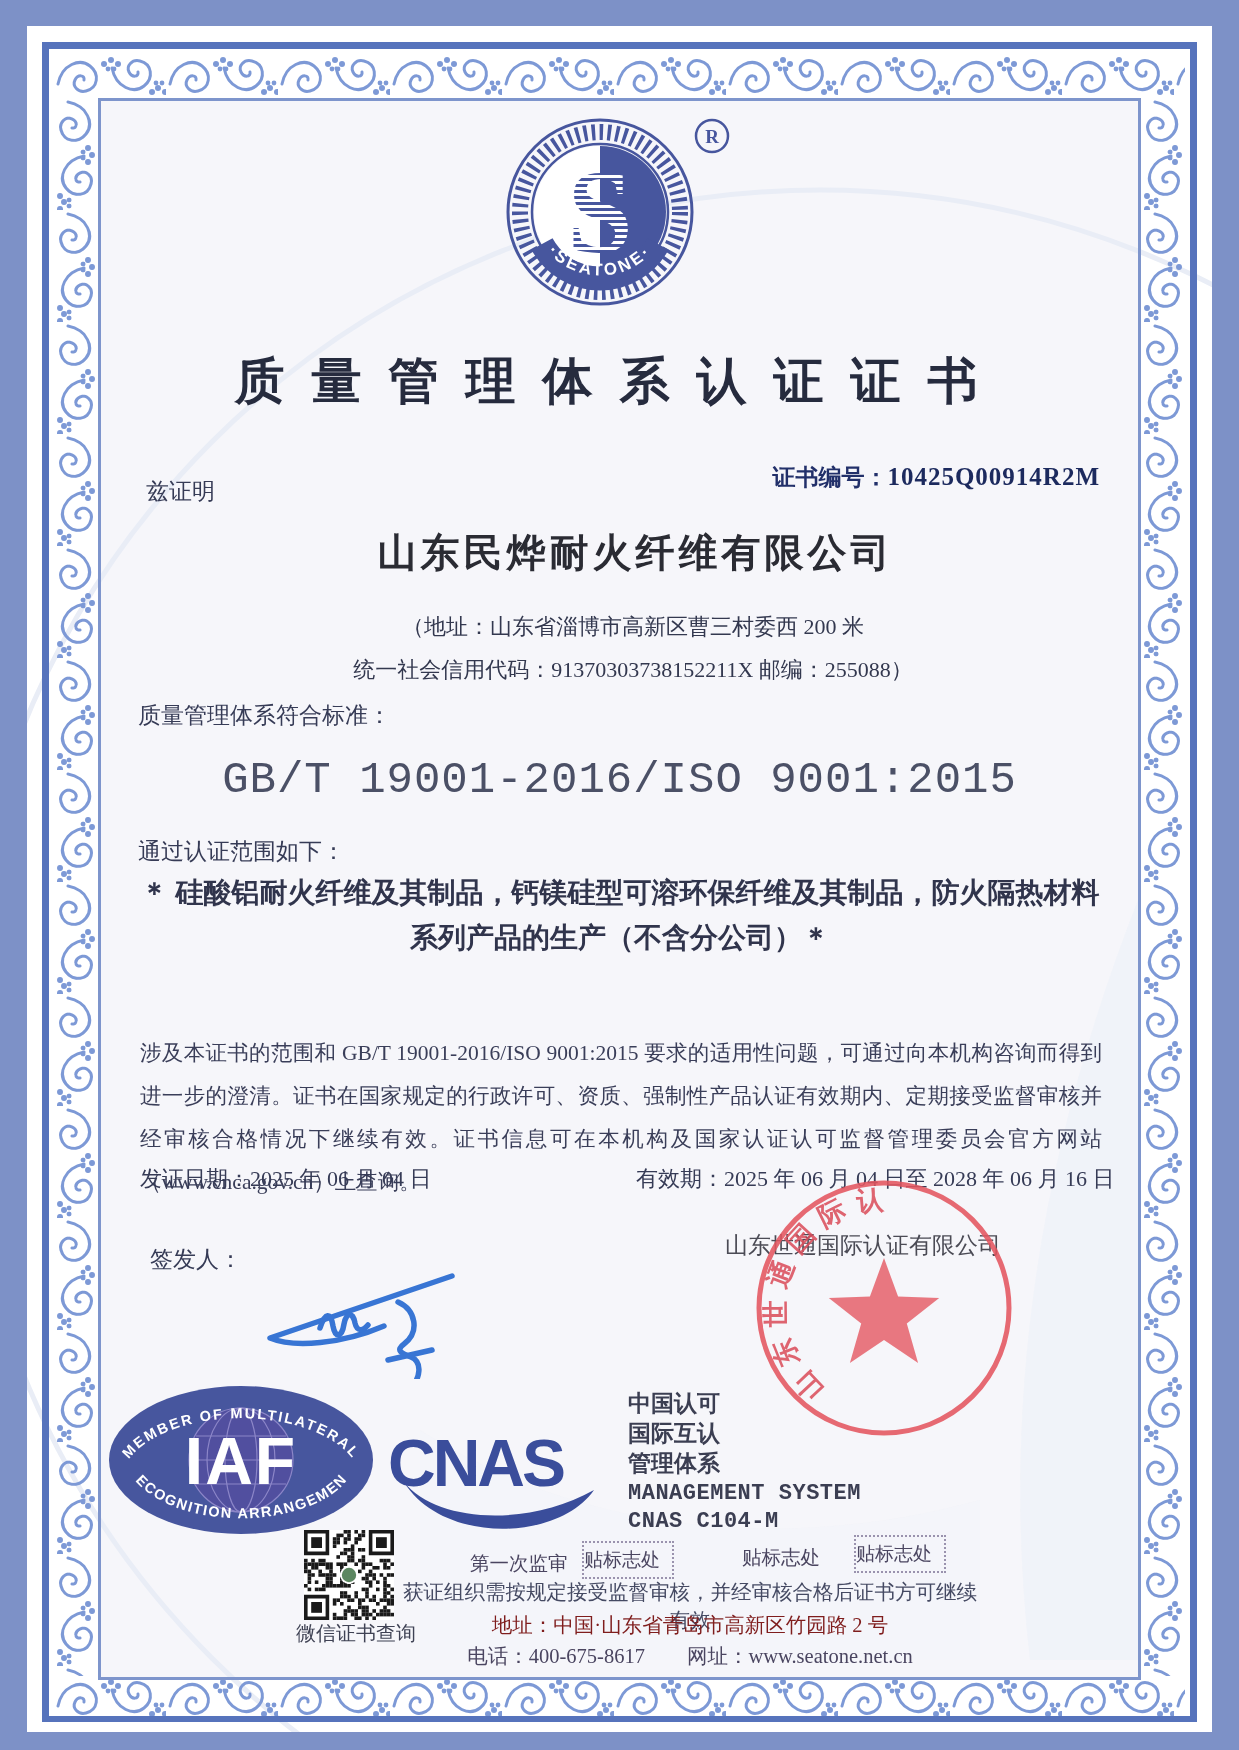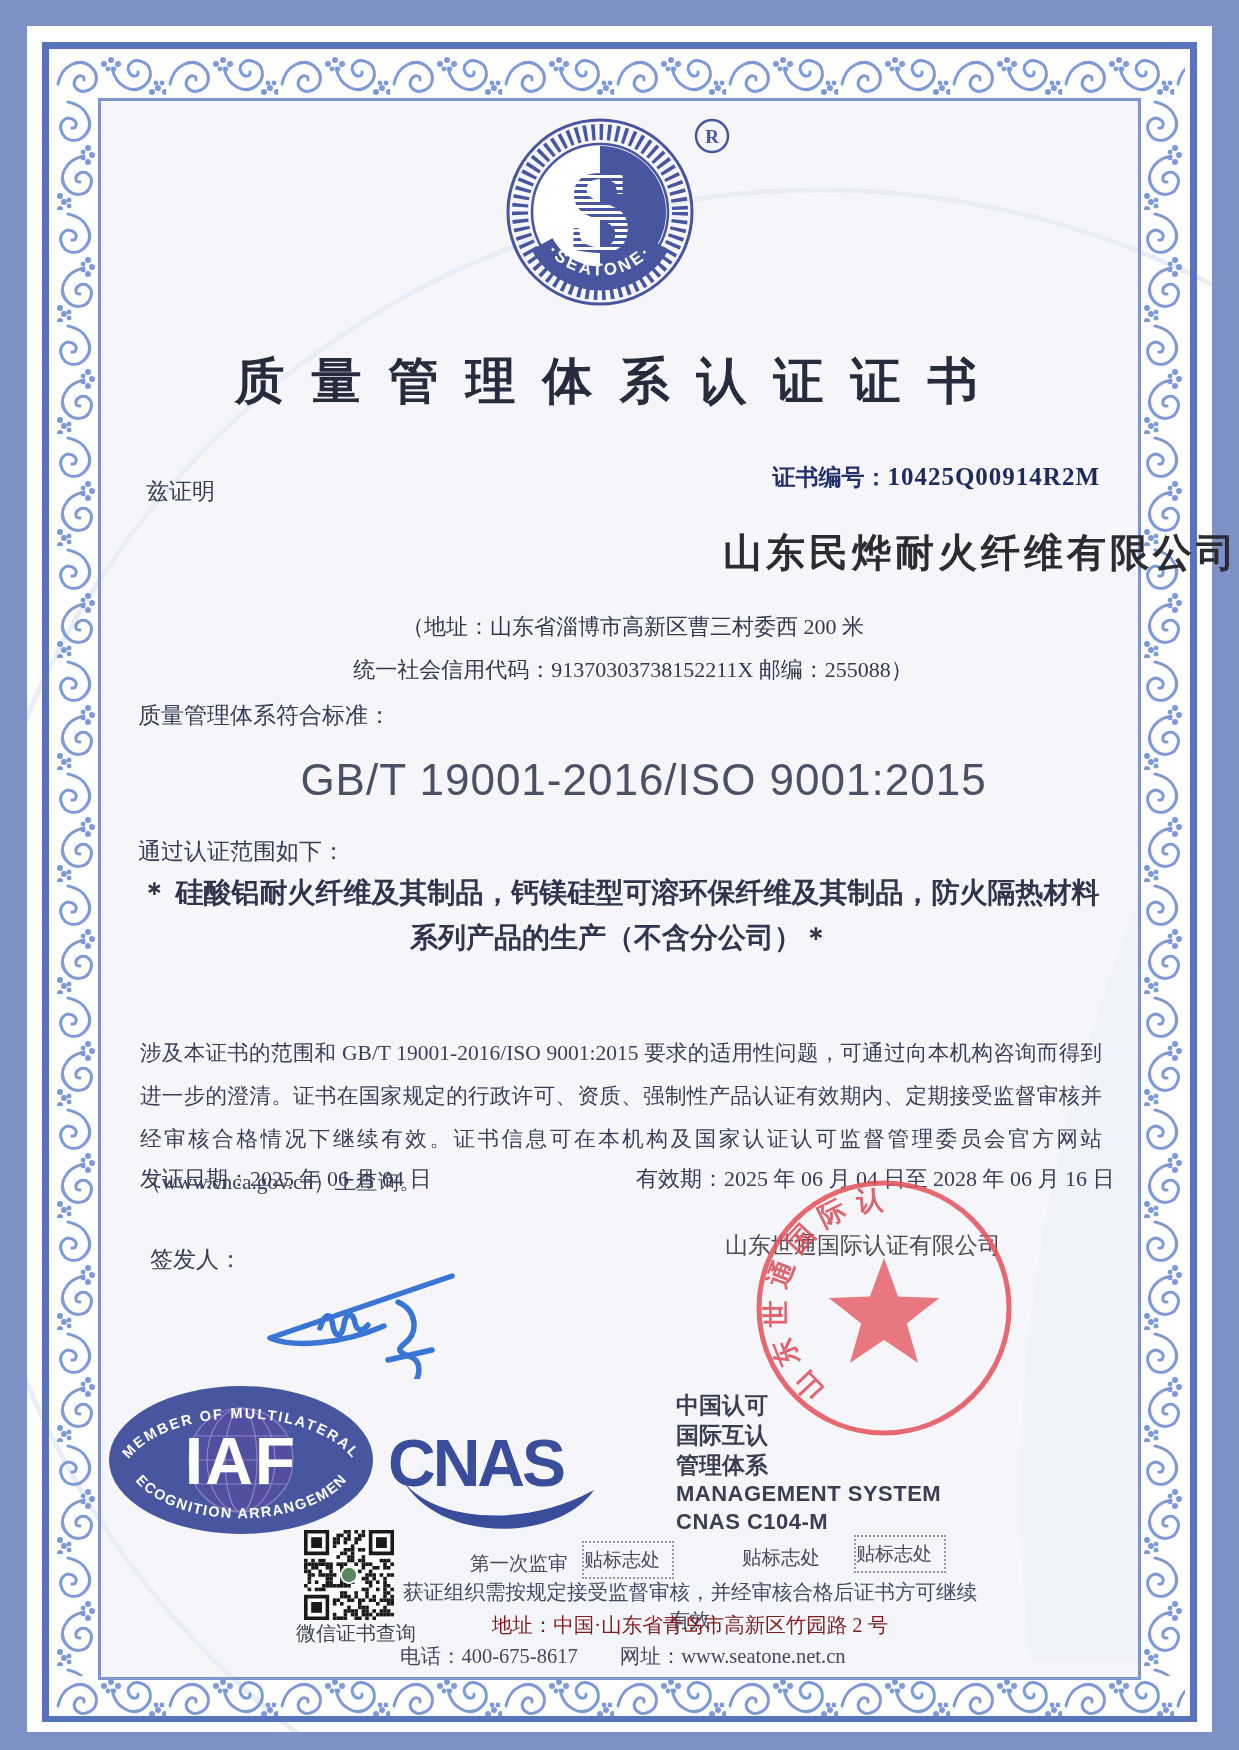--- a/index.html
+++ b/index.html
@@ -1,59 +1,59 @@
 <!DOCTYPE html>
 <html><head>
 <meta charset="utf-8">
 <style>
   html,body{margin:0;padding:0;background:#9aa7cf;}
   .page{position:relative;width:1239px;height:1750px;background:#ffffff;overflow:hidden;
         font-family:"Liberation Serif","DejaVu Serif",serif;color:#363b56;}
   .abs{position:absolute;}
-  .sans{font-family:Liberation Sans, sans-serif;padding-left:48px;}
+  .sans{font-family:Liberation Mono, monospace;}
   
   .band-outer{inset:0;border-style:solid;border-color:#7d91c7;border-width:26px 27px 18px 27px;z-index:2;}
   .rule-outer{top:42px;left:42px;right:42px;bottom:28px;border:7px solid #5673bc;border-bottom-width:6px;z-index:2;}
   .rule-inner{top:98px;left:98px;right:98px;bottom:70px;border:3px solid #7e95cc;z-index:2;}
   .inner-bg{top:101px;left:101px;right:101px;bottom:73px;background:#f6f6fa;z-index:0;}
   .strip{overflow:hidden;z-index:2;}
   .strip-top{top:54px;left:54px;right:54px;height:44px;}
   .strip-bottom{bottom:34px;left:54px;right:54px;height:40px;}
   .strip-left{top:98px;bottom:74px;left:54px;width:44px;}
   .strip-right{top:98px;bottom:74px;right:54px;width:44px;}
   .strip-left svg,.strip-right svg{transform:rotate(90deg) translateY(-44px);transform-origin:0 0;display:block;}
   .watermark{z-index:1;left:0;top:0;}
   .content{z-index:3;}
   
   .title{left:0;right:0;top:348px;text-align:center;font-size:50px;font-weight:bold;
          letter-spacing:27px;color:#262b3e;}
   .certno{right:139px;top:462px;font-size:23px;font-weight:bold;color:#22306a;}
   .certno .num{font-size:25px;letter-spacing:1px;color:#1c2a5e;}
   .intro{left:146px;top:476px;font-size:23px;color:#363b56;}
-  .company{left:0;right:0;top:526px;text-align:right;font-size:39px;font-weight:bold;color:#2a2b33;letter-spacing:4px;padding-left:32px;}
+  .company{left:0;right:0;top:526px;text-align:center;font-size:39px;font-weight:bold;color:#2a2b33;letter-spacing:4px;padding-left:32px;}
   .addr{left:0;right:0;text-align:center;font-size:22px;color:#33384f;padding-left:27px;}
   .label{left:138px;font-size:23px;color:#363b56;}
   .standard{left:0;right:0;top:755px;text-align:center;font-size:44px;color:#4b5066;letter-spacing:1px;}
   .scope{left:128px;width:984px;top:870px;text-align:center;font-size:28px;font-weight:bold;
          line-height:45px;color:#30344c;}
   .disclaimer{left:140px;width:962px;top:1032px;font-size:21.5px;line-height:43px;
               text-align:justify;color:#3a3e59;}
   .daterow{font-size:22px;color:#363b56;}
   .issuerprint{left:718px;width:290px;top:1230px;text-align:center;font-size:23px;color:#4b4b55;z-index:4;}
   .seal{left:752px;top:1176px;z-index:5;opacity:.87;}
   .recog{left:628px;top:1390px;color:#3b3e52;}
   .recog .cn{font-size:23px;font-weight:bold;line-height:30px;}
   .recog .en{font-size:22px;font-weight:bold;line-height:28px;letter-spacing:.5px;}
   .qrcap{left:296px;width:120px;top:1620px;text-align:center;font-size:20px;color:#3f4254;}
   .auditlbl{font-size:19.5px;color:#4a4560;}
   .stickerbox{width:88px;height:34px;border:2px dotted #9a93ae;text-align:left;line-height:34px;
               font-size:19px;color:#4a4560;}
   .notice{left:400px;width:580px;top:1578px;text-align:center;font-size:20.5px;color:#454a63;}
   .footaddr{left:400px;width:580px;top:1611px;text-align:center;font-size:20.5px;color:#7f1d1d;}
-  .foottel{left:400px;width:580px;top:1642px;text-align:left;font-size:20.5px;color:#4a4560;}
+  .foottel{left:400px;width:580px;top:1642px;text-align:center;font-size:20.5px;color:#4a4560;}
   .foottel .gap{display:inline-block;width:42px;}
 </style>
 </head>
 <body>
 
 <div class="page">
 
   <svg width="0" height="0" style="position:absolute" aria-hidden="true">
     <defs>
       <pattern id="swirlPat" width="112" height="44" patternUnits="userSpaceOnUse">

